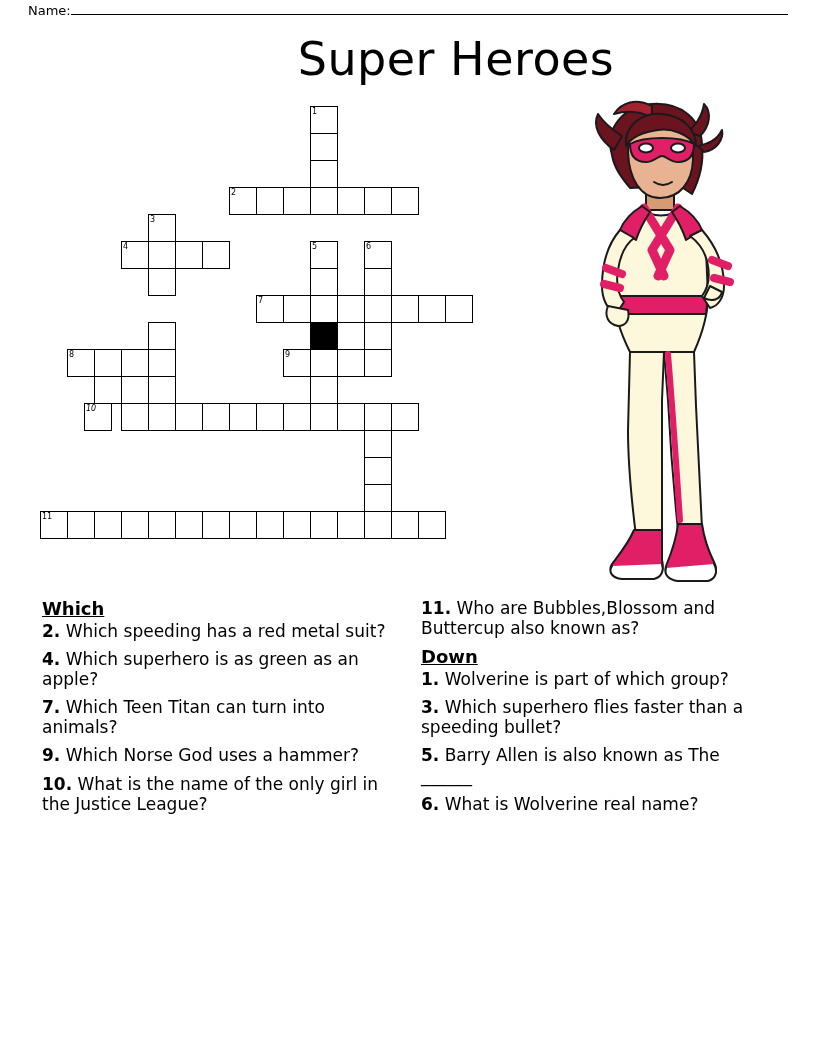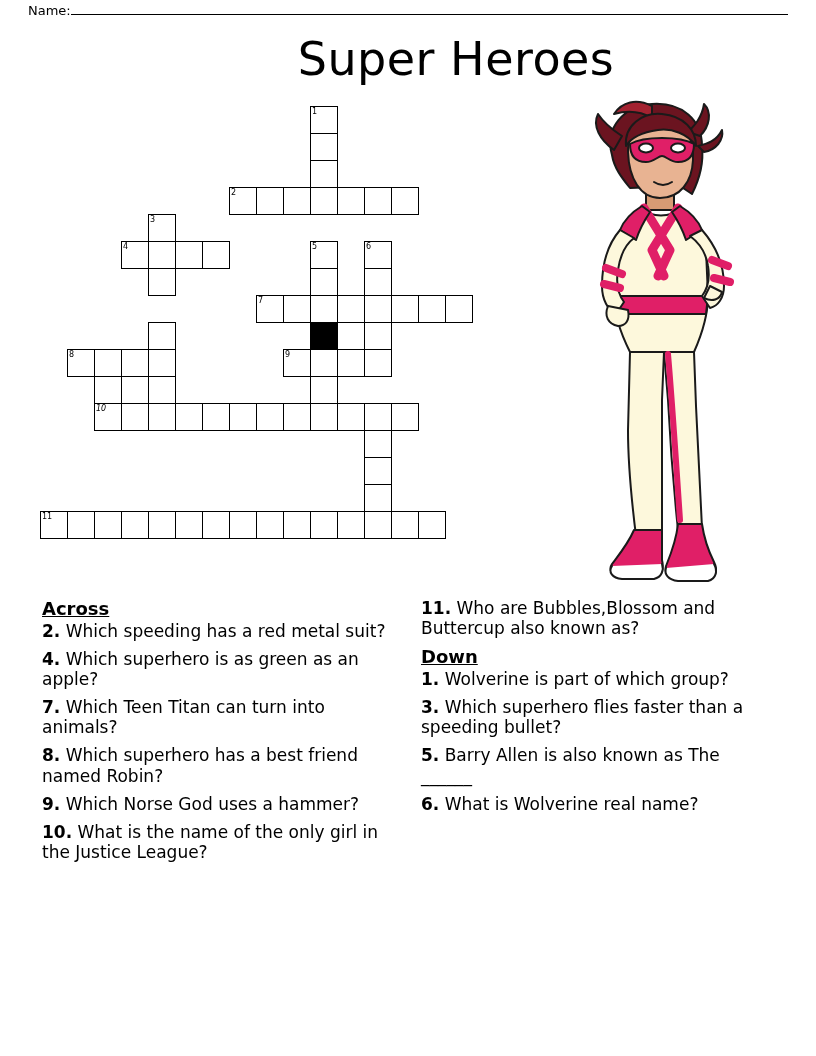--- a/index.html
+++ b/index.html
@@ -180,21 +180,21 @@
     <div class="cell" style="left: 243px; top: 243px; width: 28px; height: 28px;">
       <span class="num">9</span>
     </div>
     <div class="cell" style="left: 270px; top: 243px; width: 28px; height: 28px;"></div>
     <div class="cell" style="left: 297px; top: 243px; width: 28px; height: 28px;"></div>
     <div class="cell" style="left: 324px; top: 243px; width: 28px; height: 28px;"></div>
     <div class="cell" style="left: 54px; top: 270px; width: 28px; height: 28px;"></div>
     <div class="cell" style="left: 81px; top: 270px; width: 28px; height: 28px;"></div>
     <div class="cell" style="left: 108px; top: 270px; width: 28px; height: 28px;"></div>
     <div class="cell" style="left: 270px; top: 270px; width: 28px; height: 28px;"></div>
-    <div class="cell" style="left: 54px; top: 297px; width: 28px; height: 28px; font-style: italic;">
+    <div class="cell" style="left: 44px; top: 297px; width: 28px; height: 28px; font-style: italic;">
       <span class="num">10</span>
     </div>
     <div class="cell" style="left: 81px; top: 297px; width: 28px; height: 28px;"></div>
     <div class="cell" style="left: 108px; top: 297px; width: 28px; height: 28px;"></div>
     <div class="cell" style="left: 135px; top: 297px; width: 28px; height: 28px;"></div>
     <div class="cell" style="left: 162px; top: 297px; width: 28px; height: 28px;"></div>
     <div class="cell" style="left: 189px; top: 297px; width: 28px; height: 28px;"></div>
     <div class="cell" style="left: 216px; top: 297px; width: 28px; height: 28px;"></div>
     <div class="cell" style="left: 243px; top: 297px; width: 28px; height: 28px;"></div>
     <div class="cell" style="left: 270px; top: 297px; width: 28px; height: 28px;"></div>
@@ -277,37 +277,33 @@
       <path d="M82 430 C76 444 66 456 60 464 C56 470 60 476 70 478 L102 478 C110 476 112 468 110 460 L110 430 Z" fill="#e01f67"></path>
       <path d="M126 424 C124 442 118 456 114 466 C112 472 116 478 126 480 L156 480 C164 478 166 470 162 462 C156 450 152 438 150 424 Z" fill="#e01f67"></path>
 
       <path d="M60 466 C56 472 60 478 70 479 L102 479 C110 477 112 470 110 464" fill="#ffffff"></path>
       <path d="M114 468 C112 474 116 480 126 481 L156 481 C164 479 166 471 162 464" fill="#ffffff"></path>
     </g>
   </svg>
 </div>
 
 <div class="clues">
-  <div class="clue-head">Across</div>
+  <div class="clue-head">Which</div>
 
   <p class="clue">
     <b>2.</b>
     <span>Which speeding has a red metal suit?</span>
   </p>
   <p class="clue">
     <b>4.</b>
     <span>Which superhero is as green as an apple?</span>
   </p>
   <p class="clue">
     <b>7.</b>
     <span>Which Teen Titan can turn into animals?</span>
-  </p>
-  <p class="clue">
-    <b>8.</b>
-    <span>Which superhero has a best friend named Robin?</span>
   </p>
   <p class="clue">
     <b>9.</b>
     <span>Which Norse God uses a hammer?</span>
   </p>
   <p class="clue">
     <b>10.</b>
     <span>What is the name of the only girl in the Justice League?</span>
   </p>
 

